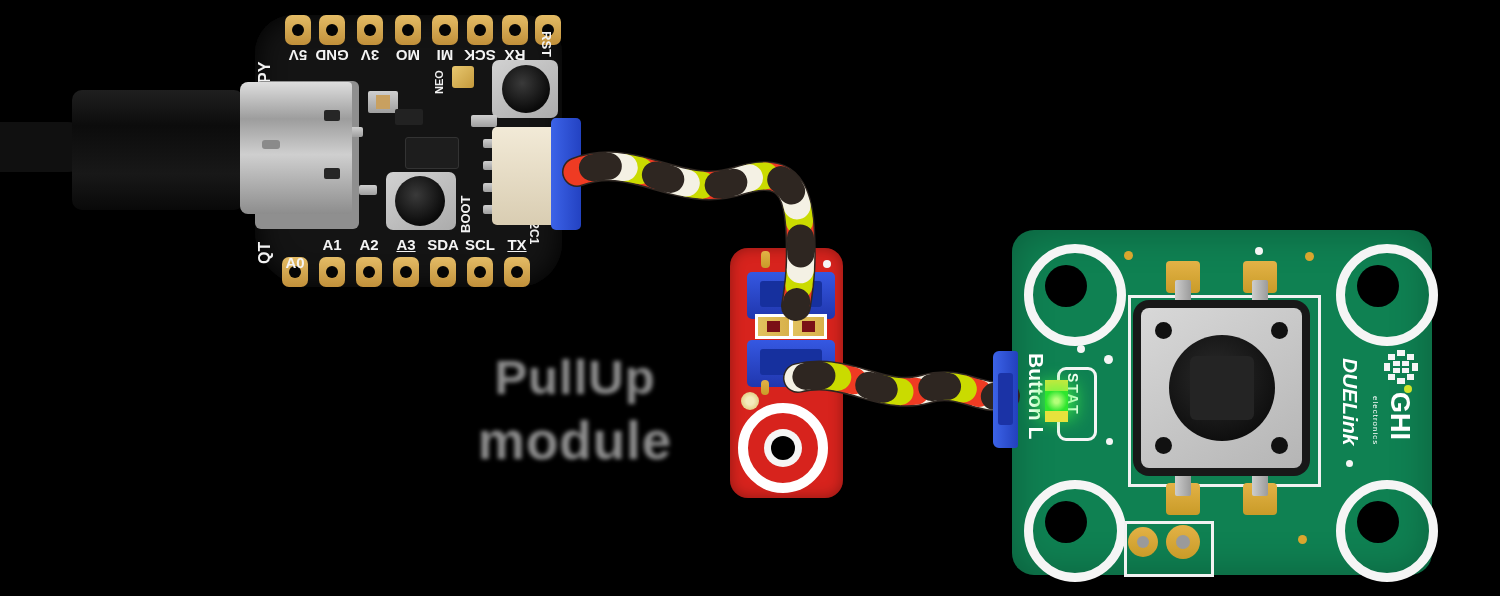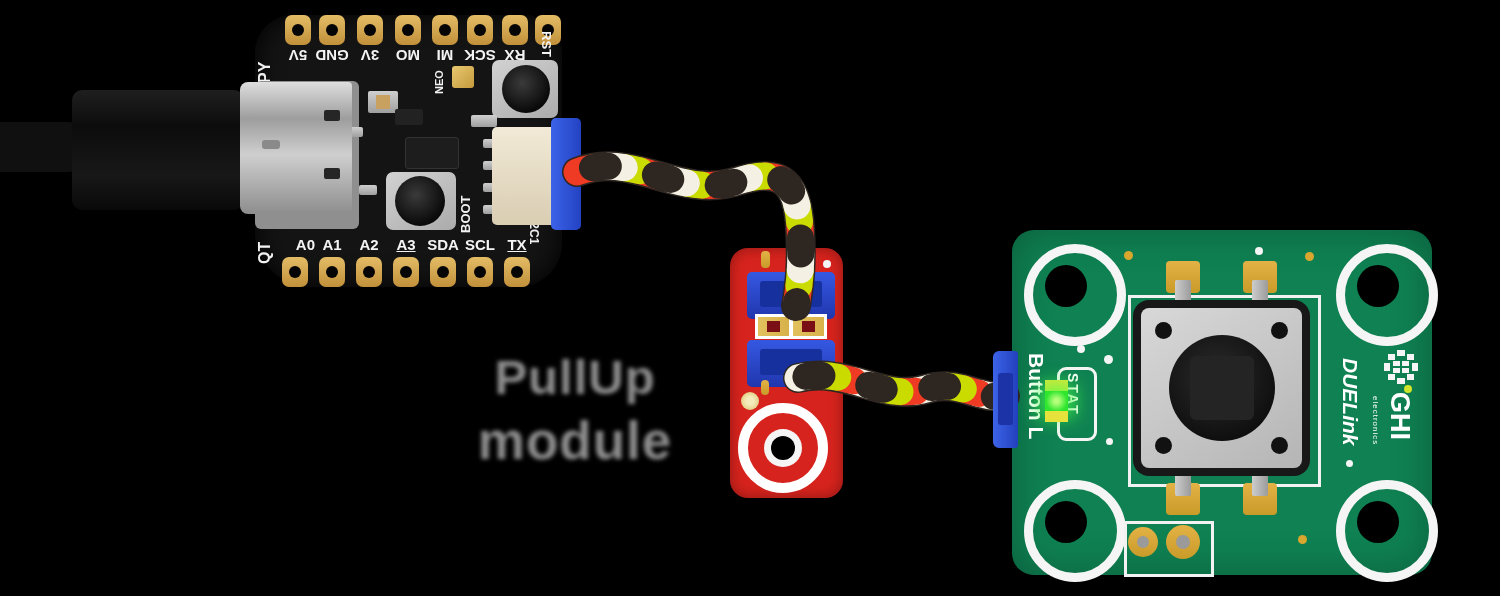--- a/index.html
+++ b/index.html
@@ -120,21 +120,21 @@
     <div class="abs padg" style="left:175px;top:242px;">
         <i></i>
       </div>
     <div class="abs padg" style="left:212px;top:242px;">
         <i></i>
       </div>
     <div class="abs padg" style="left:249px;top:242px;">
         <i></i>
       </div>
 
-    <div class="abs pinlab" style="left:20px;top:221px;text-align:right;">A0</div>
+    <div class="abs pinlab" style="left:20px;top:239px;">A0</div>
     <div class="abs pinlab" style="left:57px;top:221px;">A1</div>
     <div class="abs pinlab" style="left:94px;top:221px;">A2</div>
     <div class="abs pinlab" style="left:131px;top:221px;text-decoration:underline;">A3</div>
     <div class="abs pinlab" style="left:168px;top:221px;">SDA</div>
     <div class="abs pinlab" style="left:205px;top:221px;">SCL</div>
     <div class="abs pinlab" style="left:242px;top:221px;text-decoration:underline;">TX</div>
     <div class="abs wtxt vcw" style="left:272px;top:204px;height:56px;font-size:12px;">I2C1</div>
 
     <div class="abs wtxt vccw" style="left:1px;top:22px;height:46px;font-size:16px;">PY</div>
     <div class="abs wtxt vccw" style="left:1px;top:203px;height:46px;font-size:16px;">QT</div>

